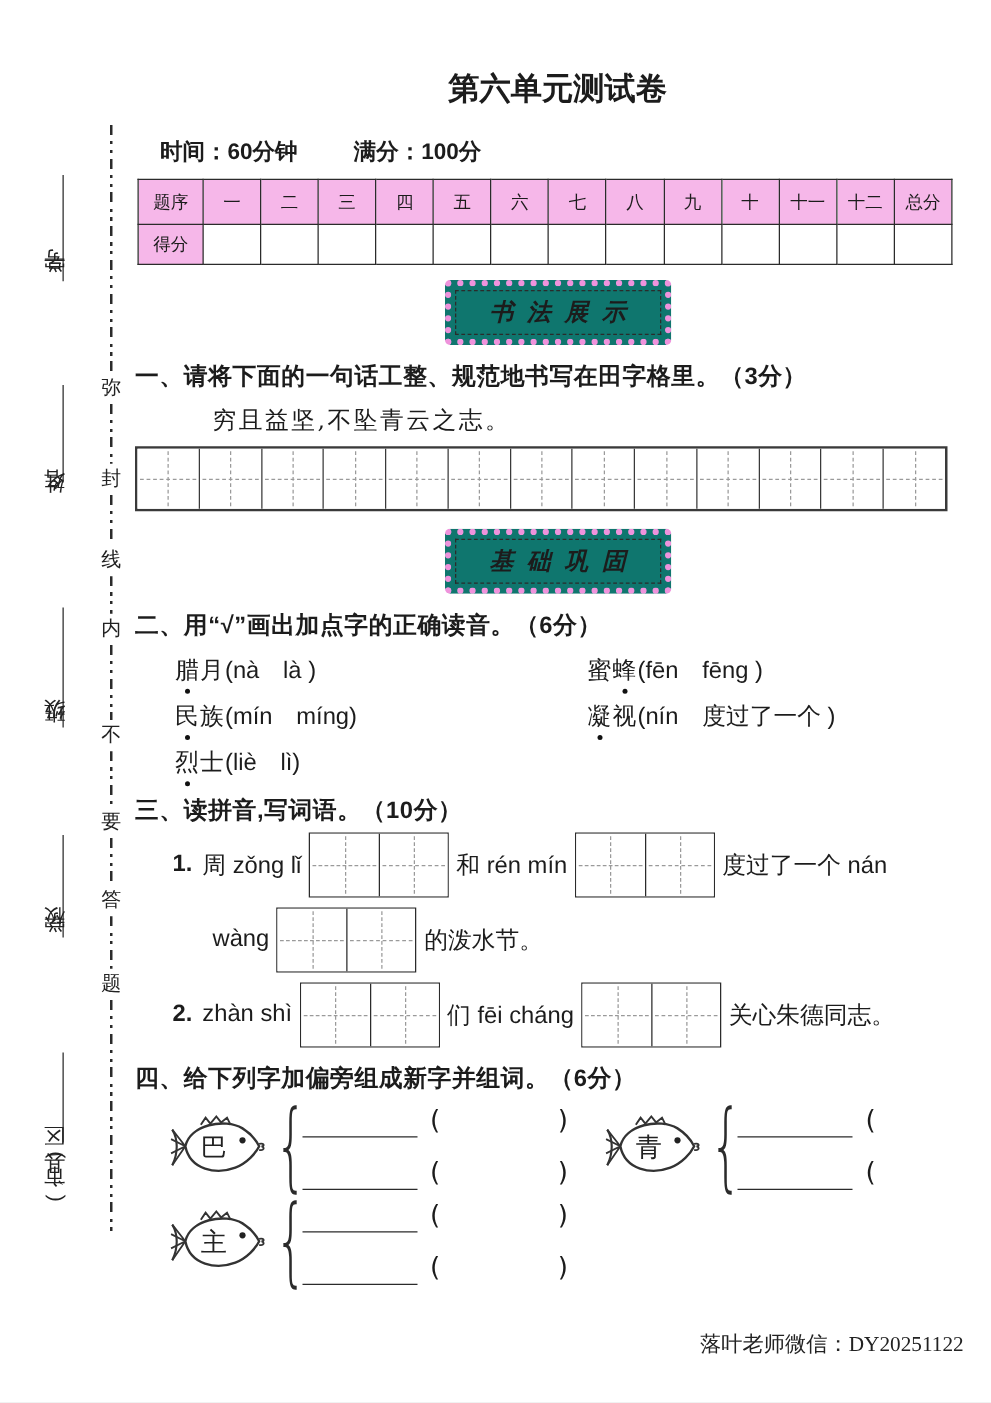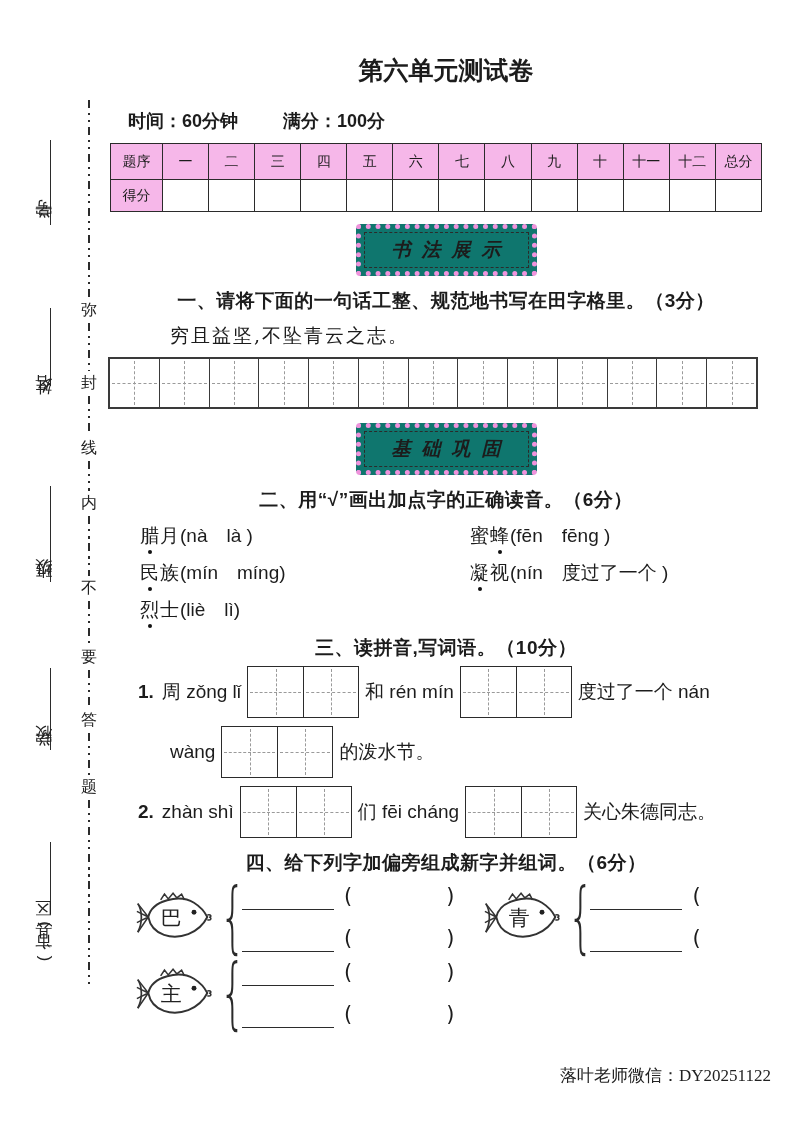--- a/index.html
+++ b/index.html
@@ -59,21 +59,21 @@
   .banner {
     margin-top:12px; border:5px dotted #ef93dc; background:#0f766e; padding:3px;
     border-radius:4px;
   }
   .banner-inner {
     border:1.6px dashed #2b2b2b; padding:4px 16px;
     font-family:"DejaVu Serif", serif; font-style:italic; font-weight:bold;
     font-size:19px; letter-spacing:11px; text-indent:11px; white-space:nowrap;
   }
 
-  .sec-heading { font-size:19px; font-weight:bold; margin-top:12px; letter-spacing:0.5px;text-align:center; }
+  .sec-heading { font-size:19px; font-weight:bold; margin-top:12px; letter-spacing:0.5px; }
   .sentence { font-family:"DejaVu Serif", serif; font-size:19px; margin:9px 0 0 62px; letter-spacing:2px; }
 
   
   .grid-row { display:flex; margin-top:8px; border:2px solid #3a3a3a; width:650px; }
   .tian-cell { position:relative; height:48px; background:#fff; }
   .grid-row .tian-cell { flex:1; border-left:1.2px solid #3a3a3a; }
   .grid-row .tian-cell:first-child { border-left:none; }
   .tian-cell::before {
     content:""; position:absolute; left:50%; top:2px; bottom:2px; width:0;
     border-left:1.5px dashed #9a9a9a;

